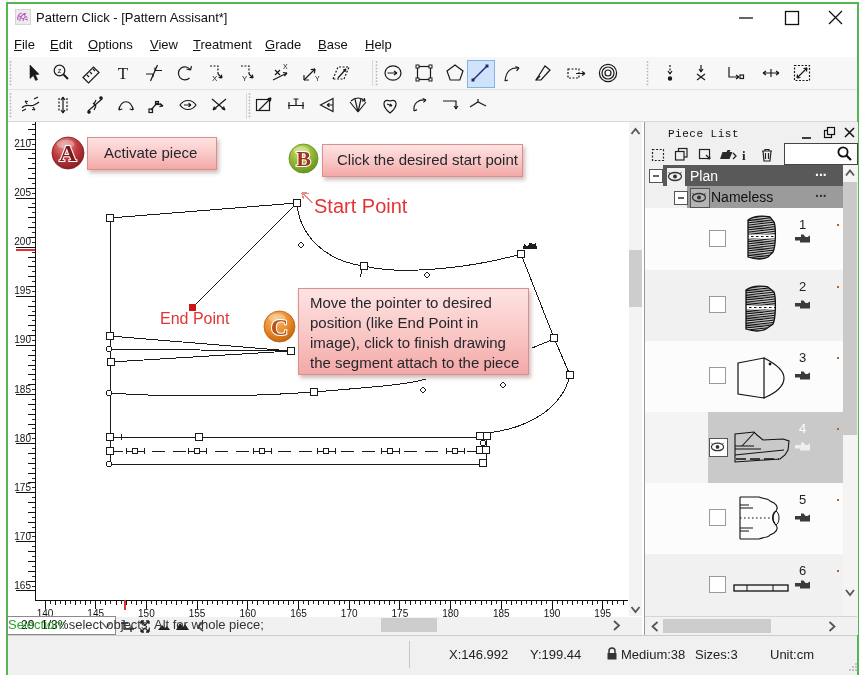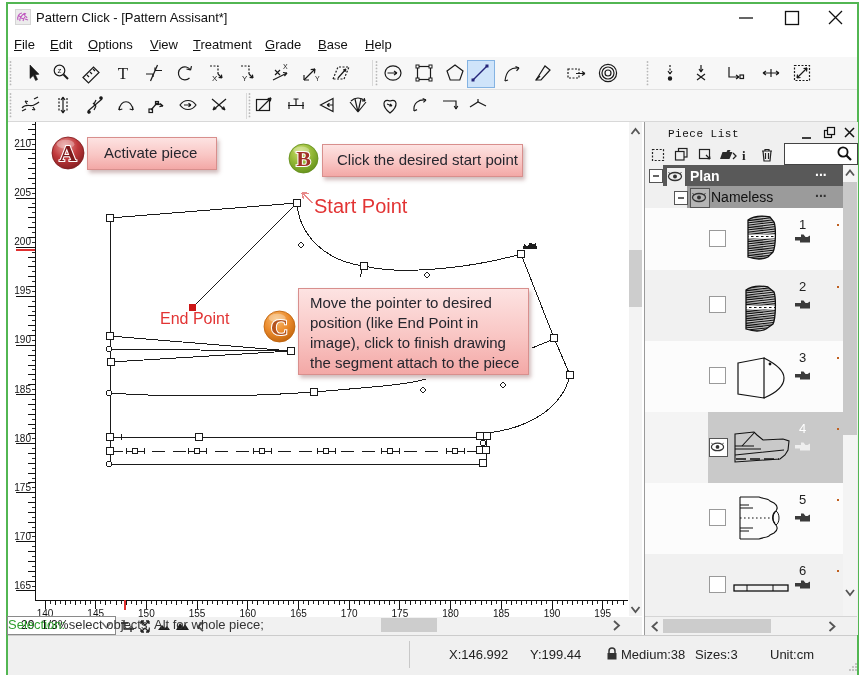--- a/index.html
+++ b/index.html
@@ -733,21 +733,21 @@
     <path d="M4,7 H10" stroke="#222" stroke-width="1.4"></path>
   </svg>
 <div style="position:absolute;left:666px;top:167px;width:18px;height:18px;background:#f0f0f0;border:1px solid #555;"></div>
 <svg style="position:absolute;left:667px;top:168px;" width="16" height="16" viewBox="0 0 16 16">
     <g transform="scale(1.0)">
       <ellipse cx="8" cy="8.5" rx="6.5" ry="4" fill="none" stroke="#333" stroke-width="1.3"></ellipse>
       <circle cx="8" cy="8.5" r="2" fill="#333"></circle>
       <path d="M3,5.5 L1.5,4.5 M13,5.5 L14.5,4.5" stroke="#333" stroke-width="1"></path>
     </g>
   </svg>
-<div style="position:absolute;left:690px;top:168px;font-size:14px;font-weight:bold;color:#fff;">Plan</div>
+<div style="position:absolute;left:690px;top:168px;font-size:14px;font-weight:normal;color:#fff;">Plan</div>
 <div style="position:absolute;left:815px;top:163px;font-size:14px;font-weight:bold;color:#fff;">...</div>
 <div style="position:absolute;left:645px;top:186px;width:198px;height:22px;background:#f0f0f0;"></div>
 <div style="position:absolute;left:687px;top:186px;width:156px;height:22px;background:#9b9b9b;"></div>
 <div style="position:absolute;left:674px;top:191px;width:12px;height:12px;background:#fff;border:1px solid #555;"></div>
 <svg style="position:absolute;left:674px;top:191px;" width="14" height="14" viewBox="0 0 14 14">
     <path d="M4,7 H10" stroke="#222" stroke-width="1.4"></path>
   </svg>
 <div style="position:absolute;left:690px;top:188px;width:18px;height:18px;background:#b5b5b5;border:1px solid #555;"></div>
 <svg style="position:absolute;left:691px;top:189px;" width="16" height="16" viewBox="0 0 16 16">
     <g transform="scale(1.0)">

